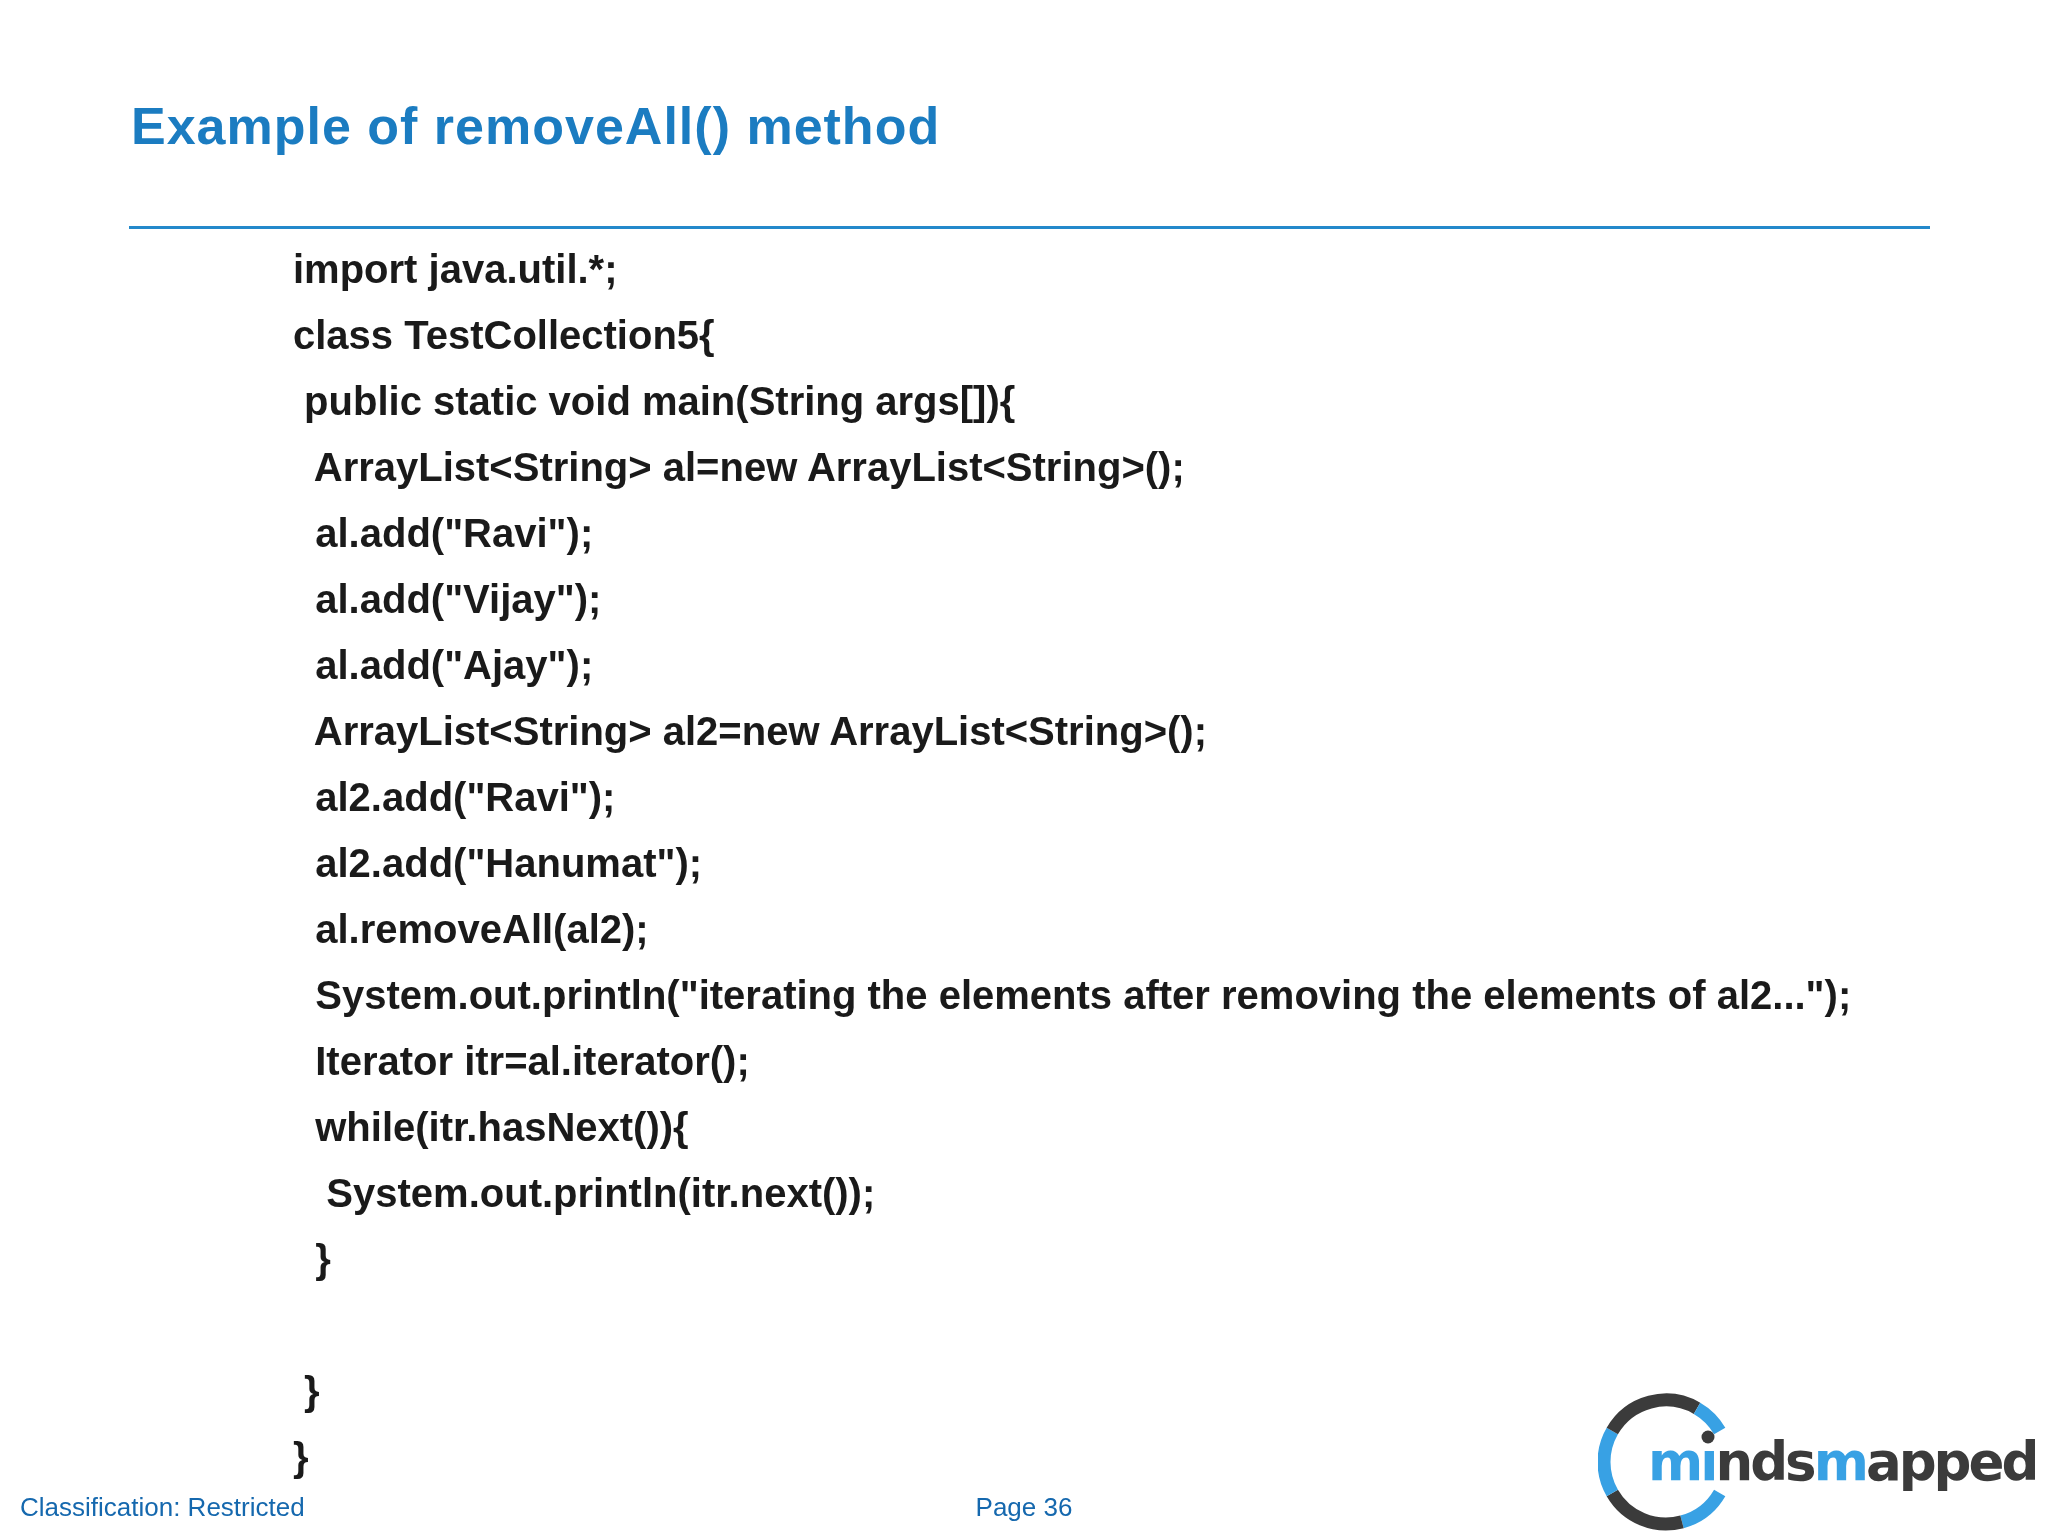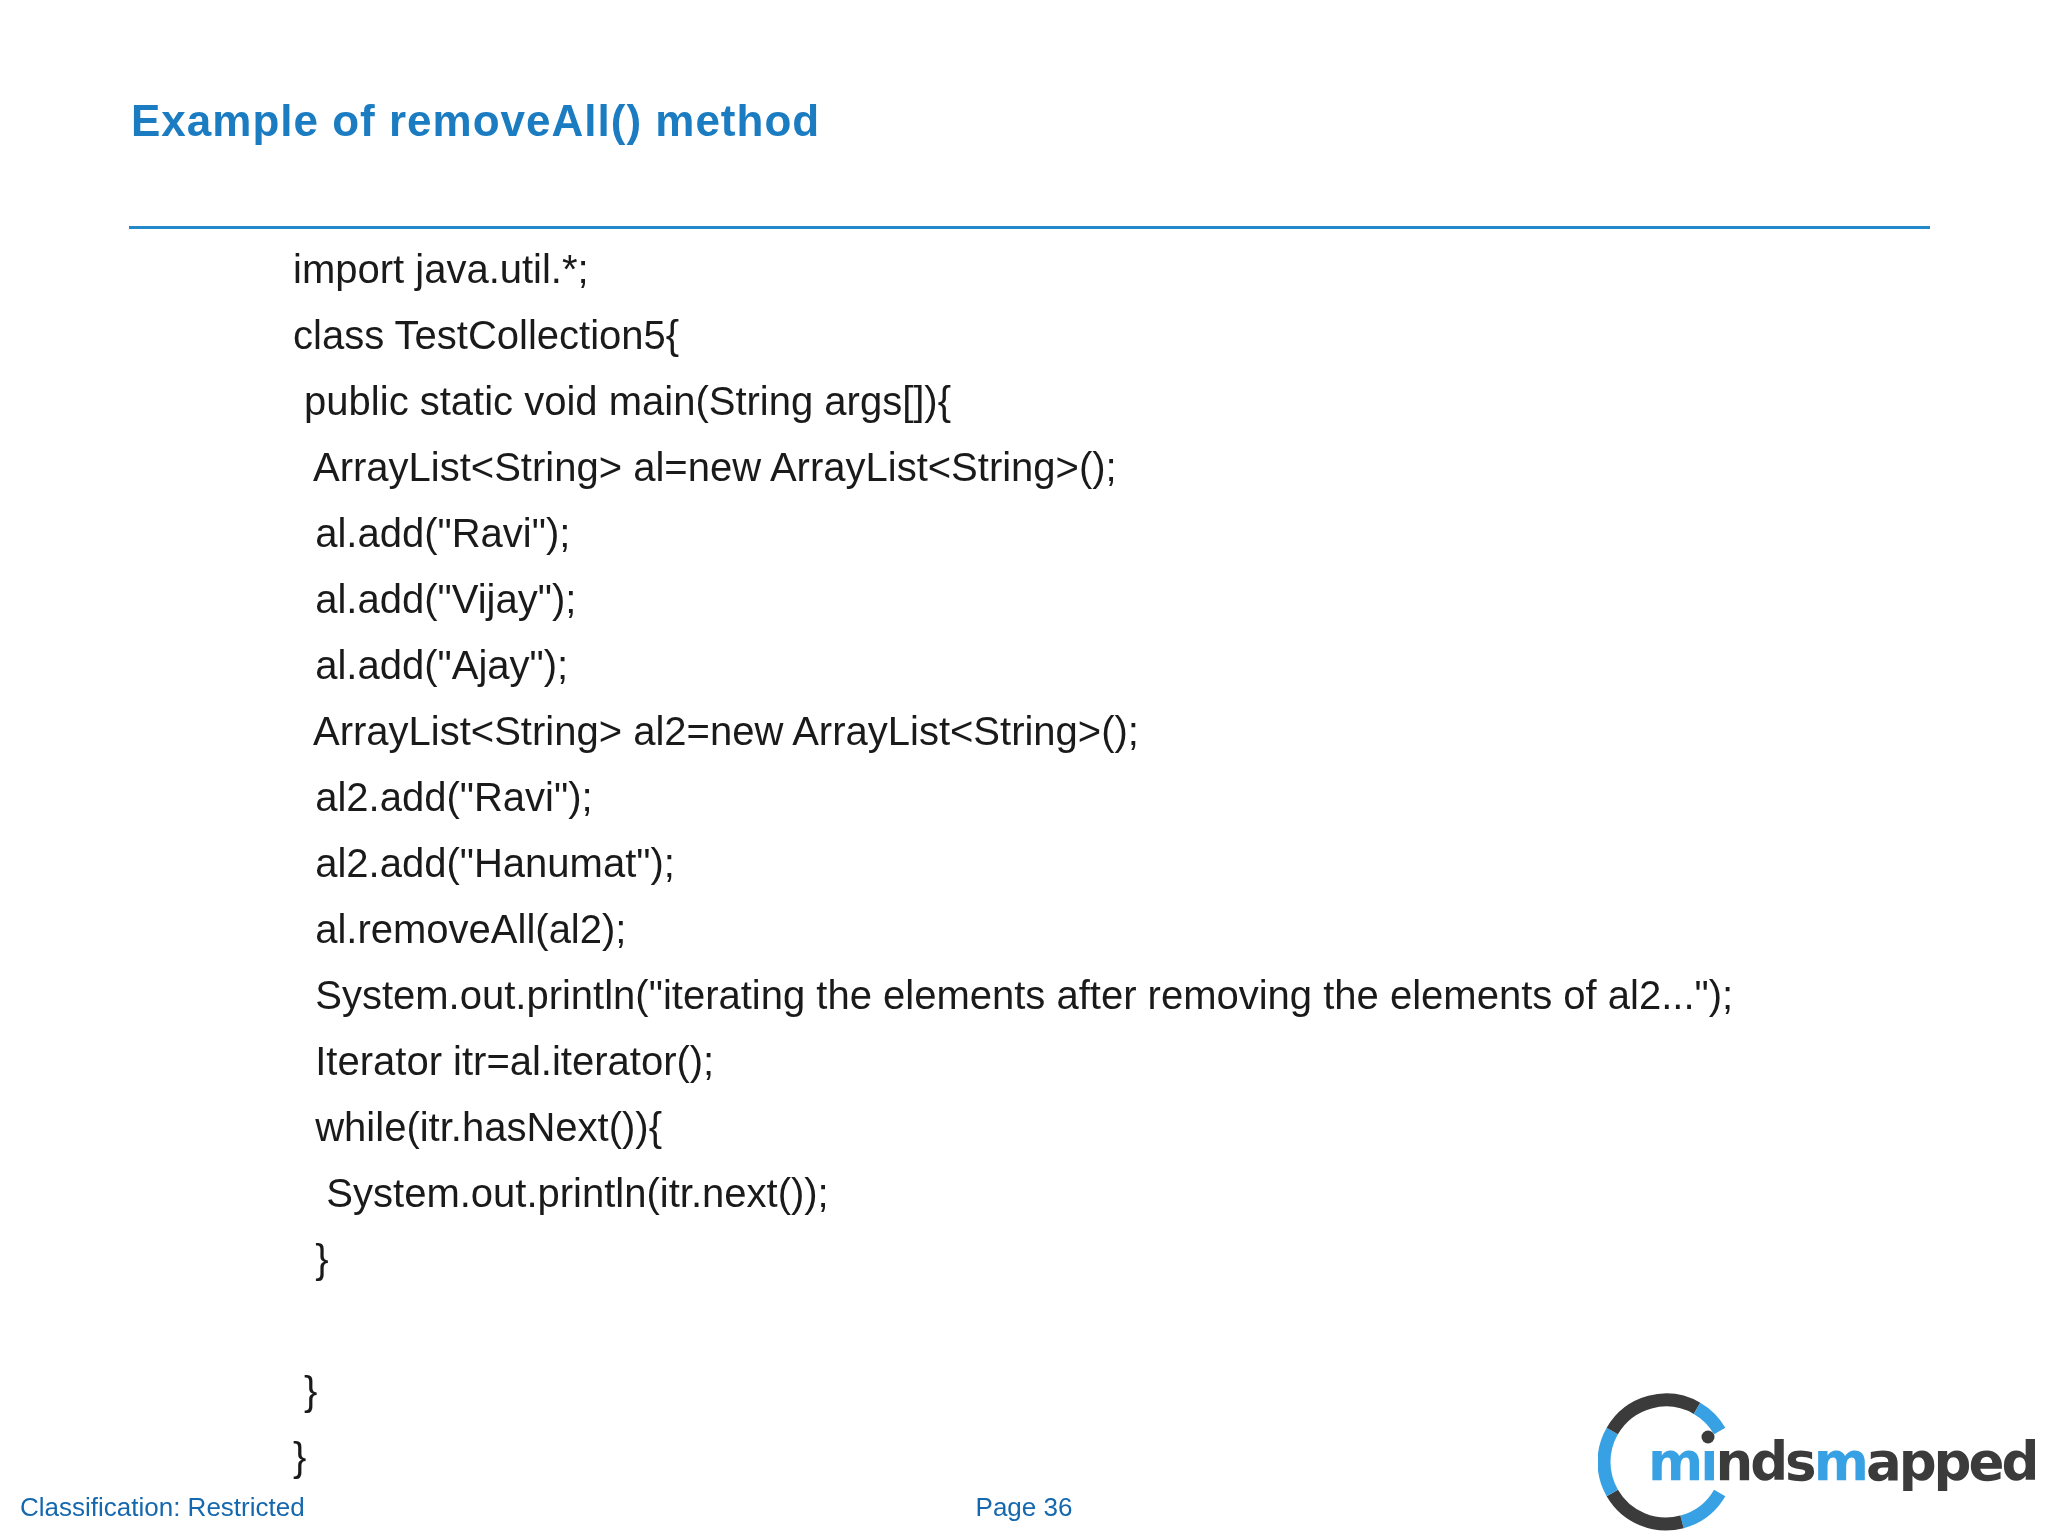--- a/index.html
+++ b/index.html
@@ -15,41 +15,41 @@
     position:relative;
     width:2048px;height:1536px;
     background:#ffffff;
     overflow:hidden;
     font-family:"Liberation Sans",sans-serif;
   }
   .slide-title{
     position:absolute;
     left:131px;top:96px;
     margin:0;
-    font-size:44px;
+    font-size:52px;
     font-weight:700;
     letter-spacing:1px;
     color:var(--accent);
     white-space:nowrap;
   }
   .title-rule{
     position:absolute;
     left:129px;top:226px;
     width:1801px;height:3px;
     background:var(--underline);
   }
   .code{
     position:absolute;
     left:293px;top:236px;
     font-size:40px;
     line-height:66px;
     color:var(--code);
     white-space:pre;
   }
-  .code-line{min-height:66px;}
+  .code-line{min-height:66px;font-weight:bold;}
   .footer-item{
     position:absolute;
     top:1492px;
     font-size:26px;
     color:var(--footerc);
     white-space:nowrap;
   }
   .footer-left{left:20px;}
   .footer-center{left:50%;transform:translateX(-50%);}
   .logo{

